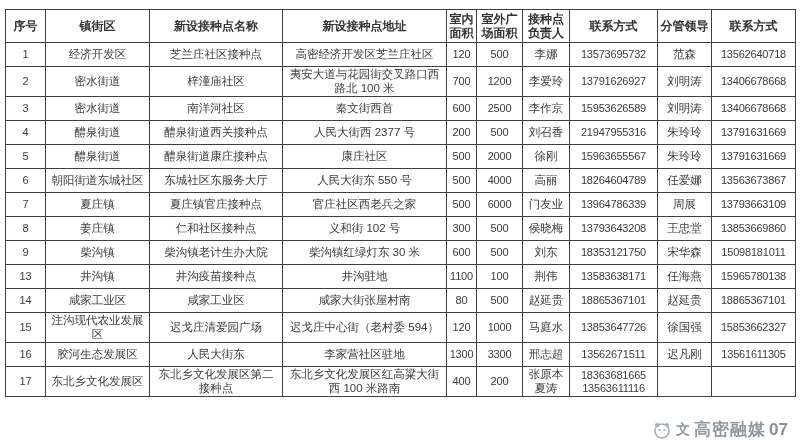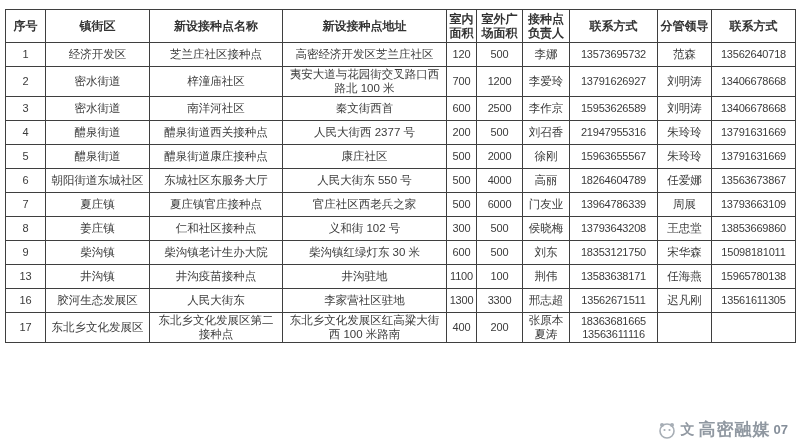--- a/index.html
+++ b/index.html
@@ -39,21 +39,21 @@
     display:flex;align-items:center;gap:3px;
     font-weight:bold;font-size:17px;letter-spacing:1px;
     color:rgba(125,134,144,0.85);
     background:rgba(255,255,255,0.45);
     box-shadow:0 0 12px 10px rgba(255,255,255,0.45);
     text-shadow:0 0 4px #fff,0 0 8px #fff;
     padding:2px 4px;border-radius:4px;
     pointer-events:none;
   }
   .watermark .wm-prefix{font-size:14px;}
-  .watermark .wm-suffix{font-size:13px;letter-spacing:0;color:rgba(120,130,142,0.9);}
+  .watermark .wm-suffix{font-size:17px;letter-spacing:0;color:rgba(120,130,142,0.9);}
   .wm-icon{display:inline-block;line-height:0;opacity:0.75;}
 </style>
 </head>
 <body>
 
 <div class="page">
 
   <table>
     <colgroup>
       <col class="c0">
@@ -197,20 +197,45 @@
           <td>井沟疫苗接种点</td>
           <td>井沟驻地</td>
           <td class="num">1100</td>
           <td class="num">100</td>
           <td>荆伟</td>
           <td class="num">13583638171</td>
           <td>任海燕</td>
           <td class="num">15965780138</td>
         </tr>
         <tr>
+          <td class="num">14</td>
+          <td>咸家工业区</td>
+          <td>咸家工业区</td>
+          <td>咸家大街张屋村南</td>
+          <td class="num">80</td>
+          <td class="num">500</td>
+          <td>赵延贵</td>
+          <td class="num">18865367101</td>
+          <td>赵延贵</td>
+          <td class="num">18865367101</td>
+        </tr>
+        <tr>
+          <td class="num">15</td>
+          <td>注沟现代农业发展
+区</td>
+          <td>迟戈庄清爱园广场</td>
+          <td>迟戈庄中心街（老村委 594）</td>
+          <td class="num">120</td>
+          <td class="num">1000</td>
+          <td>马庭水</td>
+          <td class="num">13853647726</td>
+          <td>徐国强</td>
+          <td class="num">15853662327</td>
+        </tr>
+        <tr>
           <td class="num">16</td>
           <td>胶河生态发展区</td>
           <td>人民大街东</td>
           <td>李家营社区驻地</td>
           <td class="num">1300</td>
           <td class="num">3300</td>
           <td>邢志超</td>
           <td class="num">13562671511</td>
           <td>迟凡刚</td>
           <td class="num">13561611305</td>

